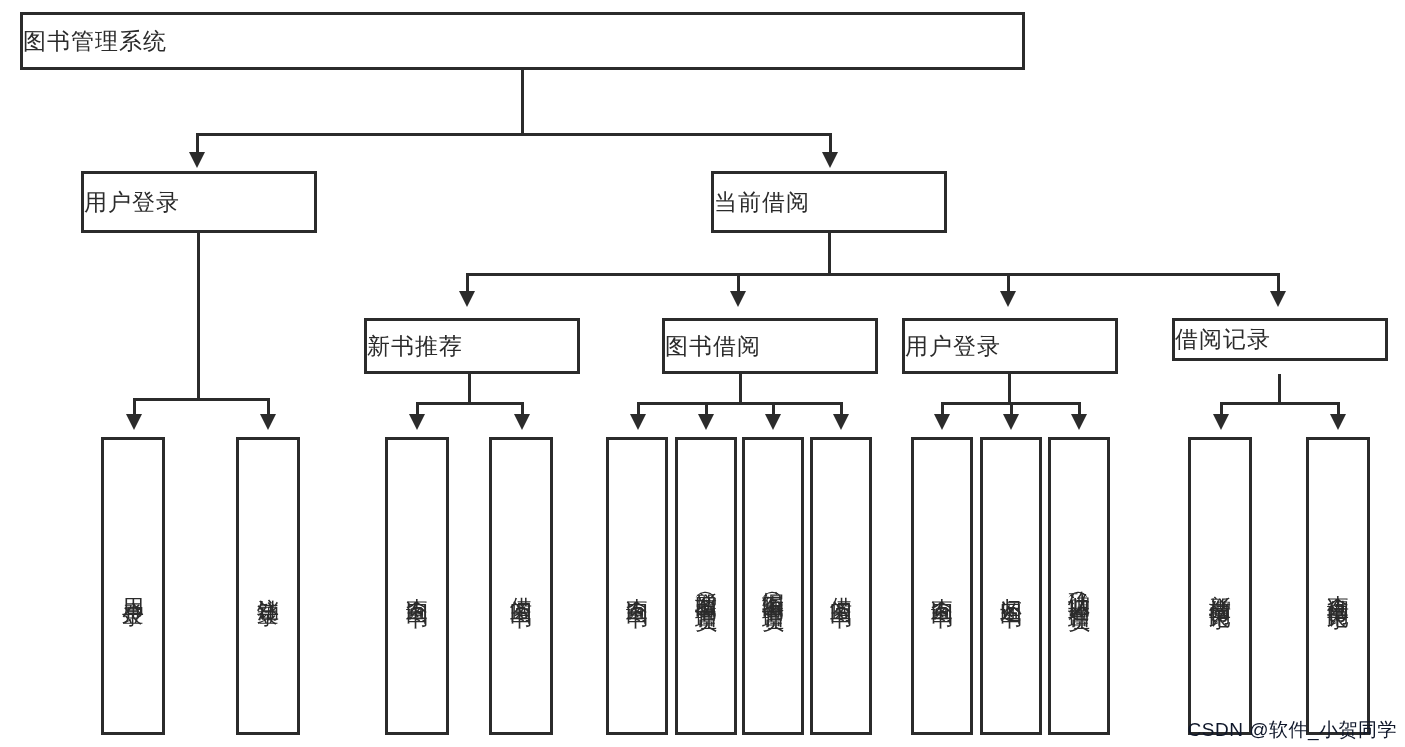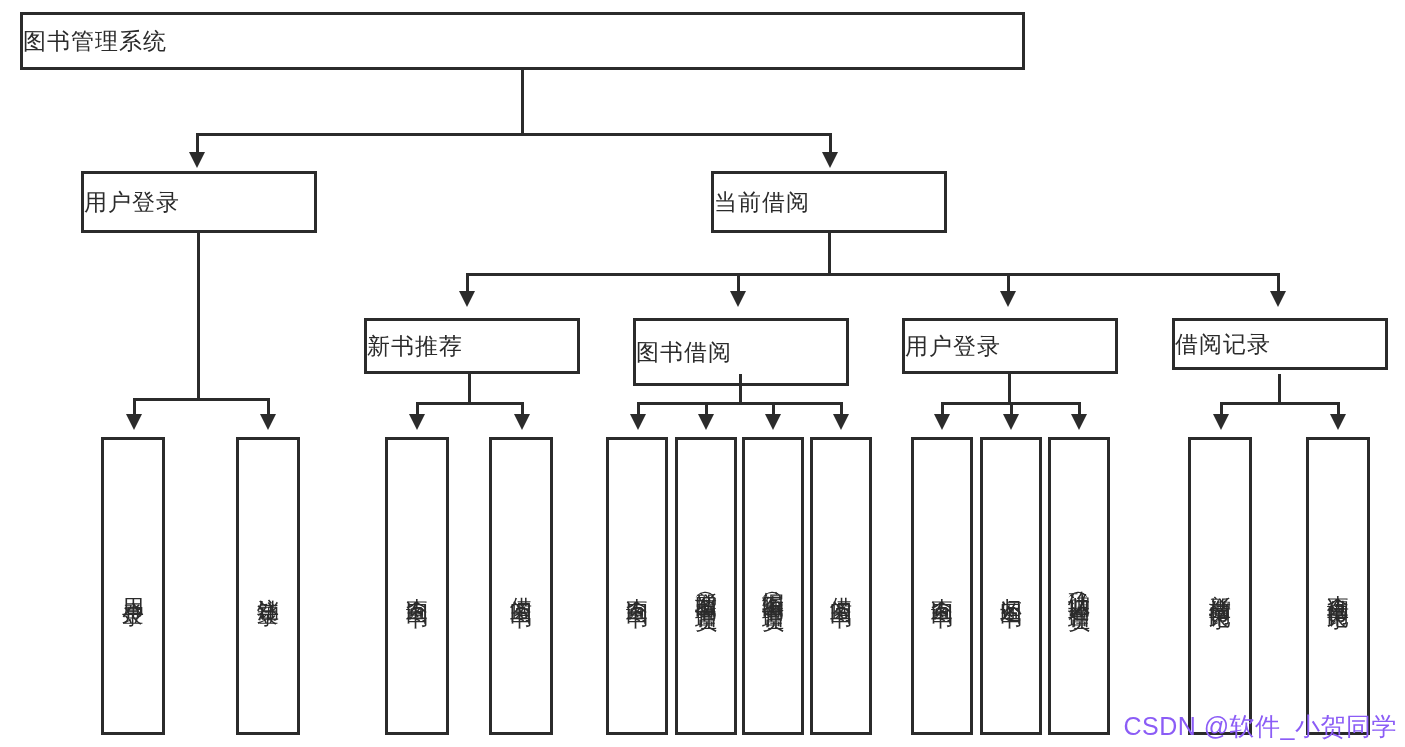--- a/index.html
+++ b/index.html
@@ -65,22 +65,22 @@
     height: 0;
     border-left: 8px solid transparent;
     border-right: 8px solid transparent;
     border-top: 16px solid #2b2b2b;
   }
   
   #watermark {
     position: absolute;
     right: 8px;
     bottom: 4px;
-    font-size: 25px;
-    color: #8b5cf6;
+    font-size: 19px;
+    color: #0f172a;
     white-space: nowrap;
     letter-spacing: 0.5px;
   }
 </style>
 </head>
 <body>
 
 <div id="canvas">
 
   <div class="node root" style="left:20px; top:12px; width:1005px; height:58px;">
@@ -119,27 +119,27 @@
   <div class="line vline" style="left:737px; top:273px; height:20px;"></div>
   <div class="arrow" style="left:730px; top:291px;"></div>
   <div class="line vline" style="left:1007px; top:273px; height:20px;"></div>
   <div class="arrow" style="left:1000px; top:291px;"></div>
   <div class="line vline" style="left:1277px; top:273px; height:20px;"></div>
   <div class="arrow" style="left:1270px; top:291px;"></div>
 
   <div class="node" style="left:364px; top:318px; width:216px; height:56px;">
     <span class="label">新书推荐</span>
   </div>
-  <div class="node" style="left:633px; top:318px; width:216px; height:68px;">
+  <div class="node" style="left:662px; top:318px; width:216px; height:56px;">
     <span class="label">图书借阅</span>
   </div>
   <div class="node" style="left:902px; top:318px; width:216px; height:56px;">
     <span class="label">用户登录</span>
   </div>
-  <div class="node" style="left:1172px; top:318px; width:216px; height:52px;">
+  <div class="node" style="left:1172px; top:318px; width:216px; height:43px;">
     <span class="label">借阅记录</span>
   </div>
 
   <div class="line vline" style="left:468px; top:374px; height:30px;"></div>
   <div class="line hline" style="left:416px; top:402px; width:108px;"></div>
   <div class="line vline" style="left:416px; top:402px; height:14px;"></div>
   <div class="arrow" style="left:409px; top:414px;"></div>
   <div class="line vline" style="left:521px; top:402px; height:14px;"></div>
   <div class="arrow" style="left:514px; top:414px;"></div>
 

